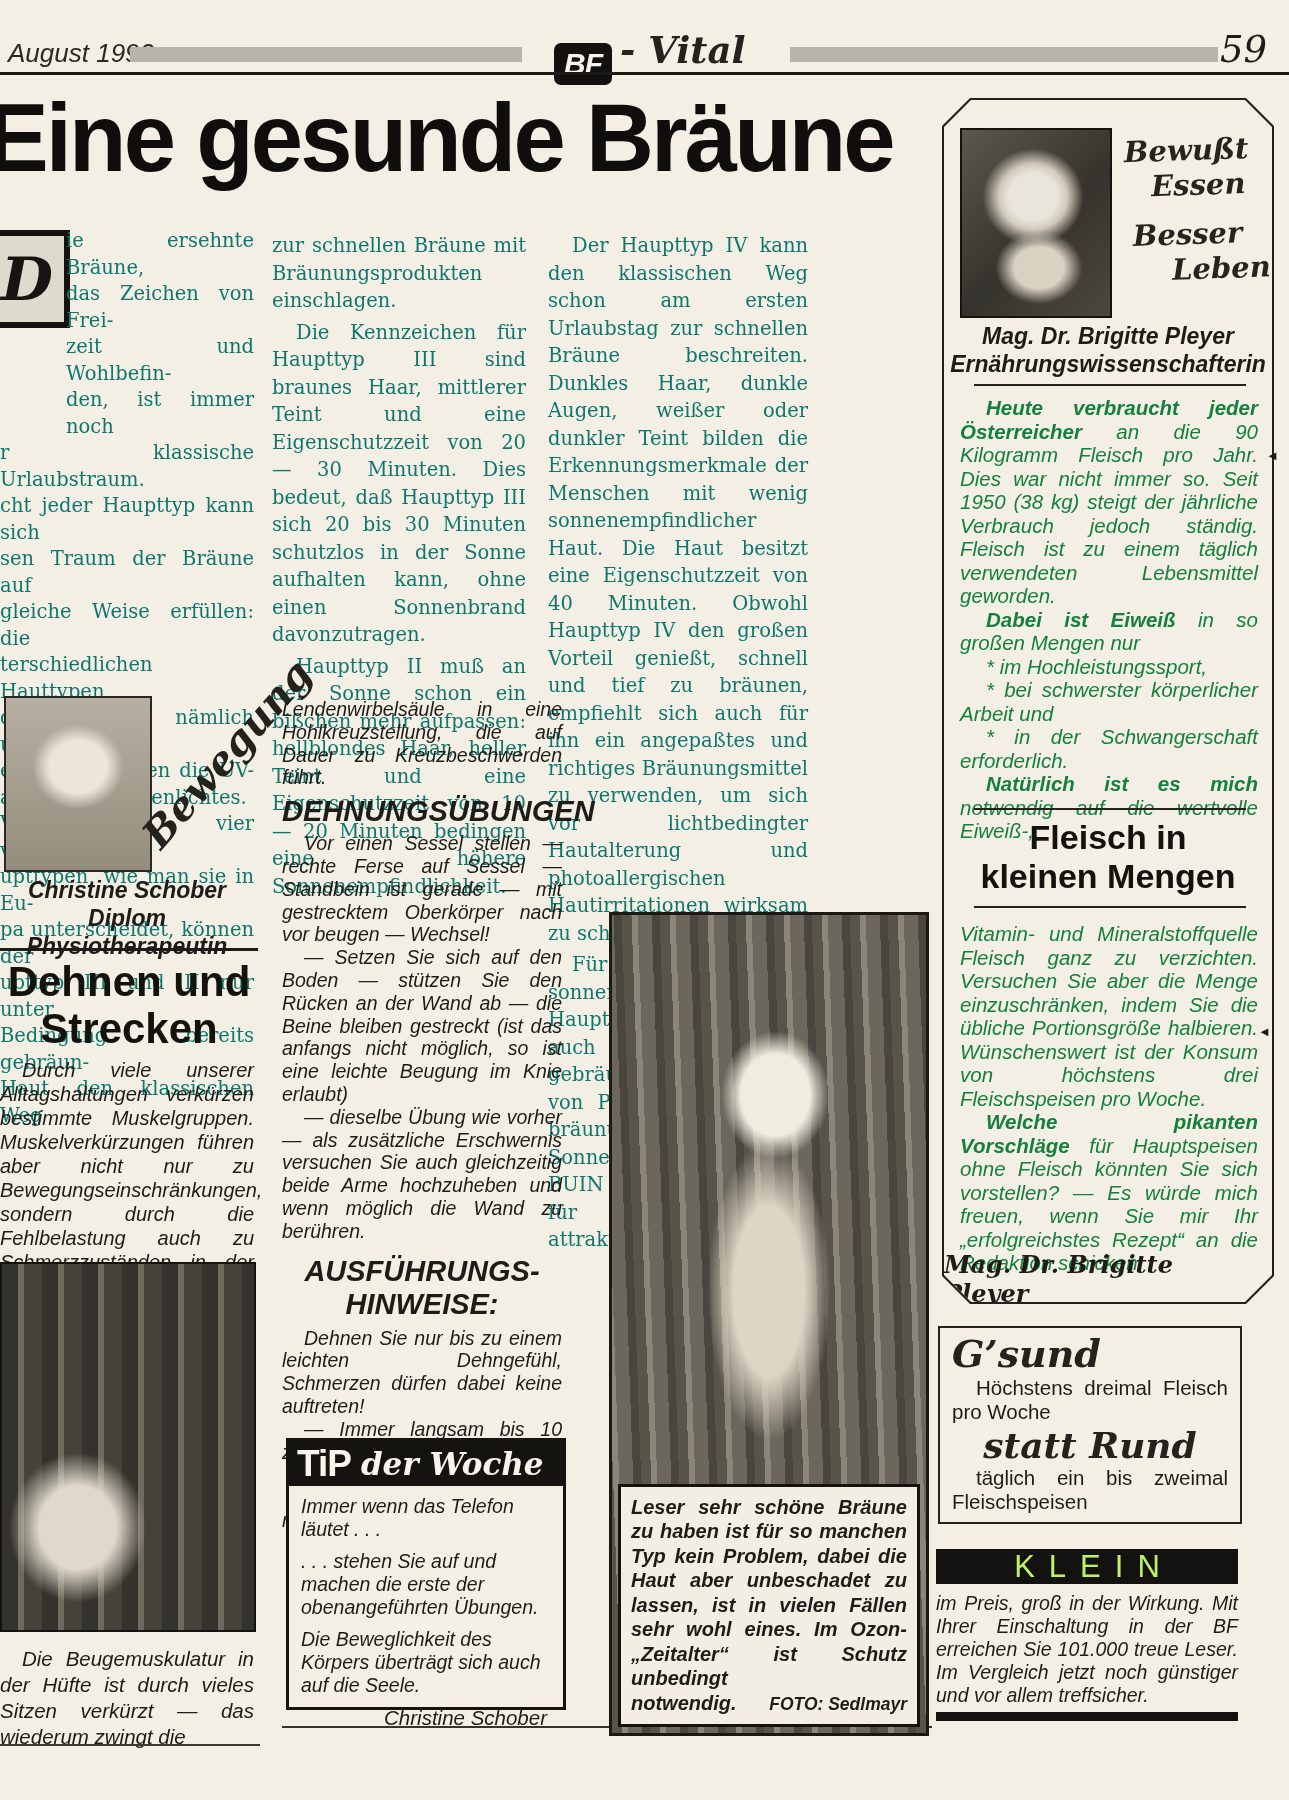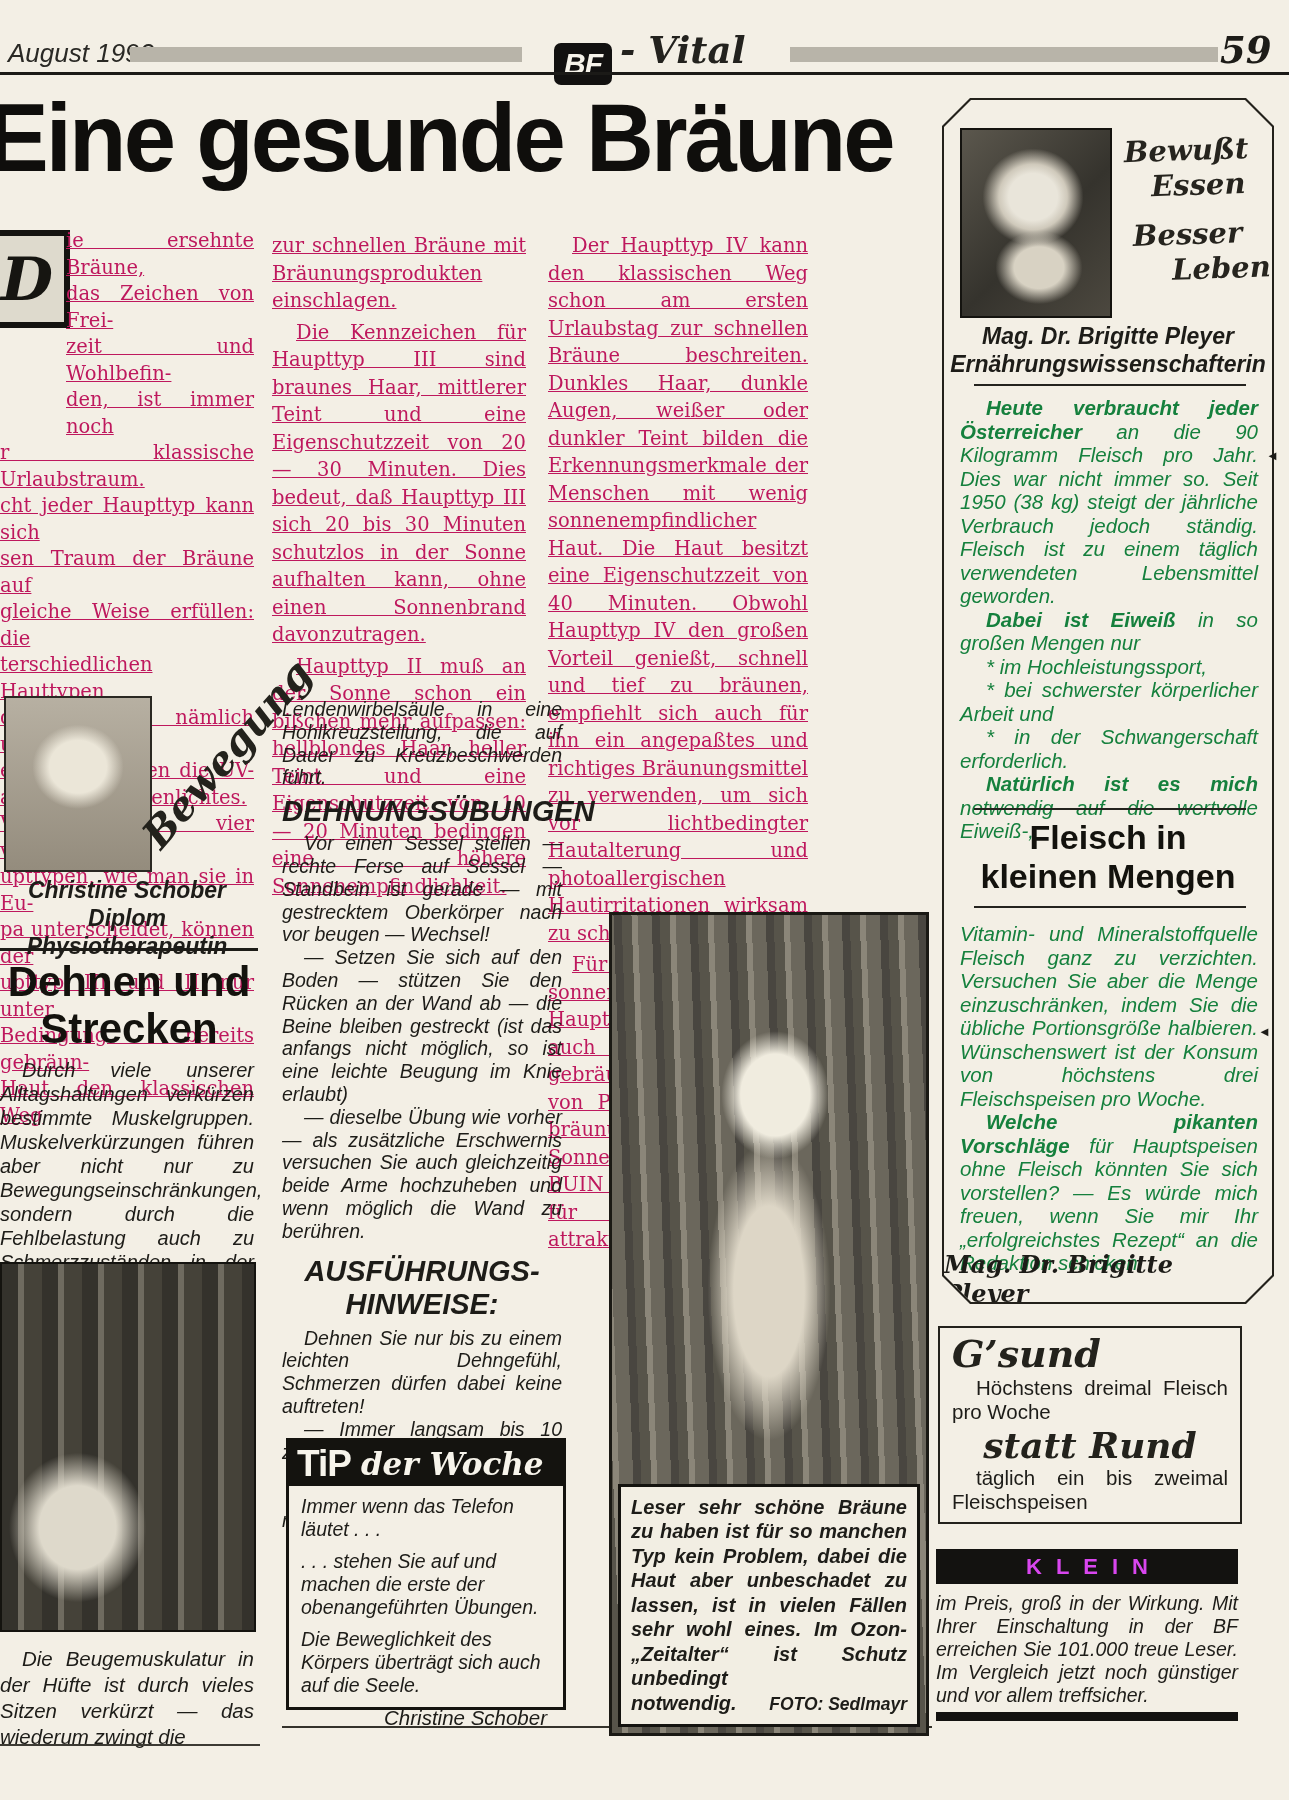--- a/index.html
+++ b/index.html
@@ -12,26 +12,26 @@
   .abs{position:absolute;}
   
   .hdr-date{left:8px;top:38px;font-style:italic;font-size:26px;color:#2a2925;}
   .hdr-bar{top:47px;height:15px;background:#b8b4a9;}
   .hdr-rule{left:0;top:72px;width:1289px;height:3px;background:#1b1a17;}
   .logo-box{left:554px;top:32px;width:58px;height:42px;background:#121110;border-radius:7px;
     display:flex;align-items:center;justify-content:center;margin-top:11px;}
   .logo-box span{color:#f6f3ea;font-weight:bold;font-style:italic;font-size:30px;letter-spacing:-1px;}
   .hdr-vital{left:620px;top:28px;font-family:"DejaVu Serif",serif;font-style:italic;font-weight:bold;
     font-size:37px;color:#23221e;}
-  .hdr-page{left:1220px;top:28px;font-family:"DejaVu Serif",serif;font-style:italic;font-weight:bold;font-size:37px;}
+  .hdr-page{left:1220px;top:28px;font-family:"DejaVu Serif",serif;font-style:italic;font-weight:normal;font-size:37px;}
   
   .headline{left:-14px;top:82px;font-weight:bold;font-size:97px;letter-spacing:-3px;
     white-space:nowrap;color:#0f0e0c;transform:scaleX(.97);transform-origin:left top;}
   
-  .news{font-family:"DejaVu Serif",serif;font-size:19.5px;line-height:27.5px;text-align:justify;color:#be185d;text-decoration:underline;}
+  .news{font-family:"DejaVu Serif",serif;font-size:19.5px;line-height:27.5px;text-align:justify;color:#0f766e;}
   .news p{margin:4px;text-indent:24px;}
   .news p.ni{text-indent:0;}
   .dropcap{left:-16px;top:230px;width:74px;height:86px;border:6px solid #141310;background:#dedacd;
     display:flex;align-items:center;justify-content:center;}
   .dropcap span{font-family:"DejaVu Serif",serif;font-weight:bold;font-style:italic;font-size:60px;color:#161511;}
   .col1{left:0;top:228px;width:254px;}
   .col1 .l{line-height:26.5px;text-align:justify;text-align-last:justify;}
   .col1 .l.ind{margin-left:66px;}
   .col1 .l.end{text-align-last:left;}
   .col2{left:268px;top:228px;width:262px;}
@@ -109,21 +109,21 @@
   .photo-cap .row{display:flex;justify-content:space-between;align-items:baseline;}
   .photo-cap .credit{font-size:17.5px;white-space:nowrap;}
   
   .gsund-box{left:938px;top:1326px;width:304px;height:198px;border:2px solid #23221c;background:#f3efe5;padding:4px 12px;box-sizing:border-box;}
   .gsund-script{text-align:left;font-size:38px;line-height:44px;color:#23221c;}
   .gsund-script2{text-align:center;font-size:36px;line-height:42px;color:#23221c;}
   .gsund-text{font-size:20.5px;line-height:24px;text-align:justify;}
   .gsund-text p{margin:0;text-indent:24px;}
   
   .klein-bar{left:936px;top:1549px;width:302px;height:35px;background:#131210;display:flex;align-items:center;justify-content:center;}
-  .klein-bar span{color:#d946ef;font-weight:bold;font-size:22px;letter-spacing:14px;padding-left:14px;}
+  .klein-bar span{color:#bef264;font-weight:normal;font-size:31px;letter-spacing:14px;padding-left:14px;}
   .klein-text{left:936px;top:1592px;width:302px;font-style:italic;font-size:19.5px;line-height:23px;text-align:justify;}
   .klein-rule{left:936px;top:1712px;width:302px;height:9px;background:#131210;}
   .artifact{color:#1c1b17;font-size:13px;}
 </style>
 </head>
 <body>
 
 <div class="abs hdr-date">August 1993</div>
 <div class="abs hdr-bar" style="left:130px;width:392px;"></div>
 <div class="abs logo-box">

